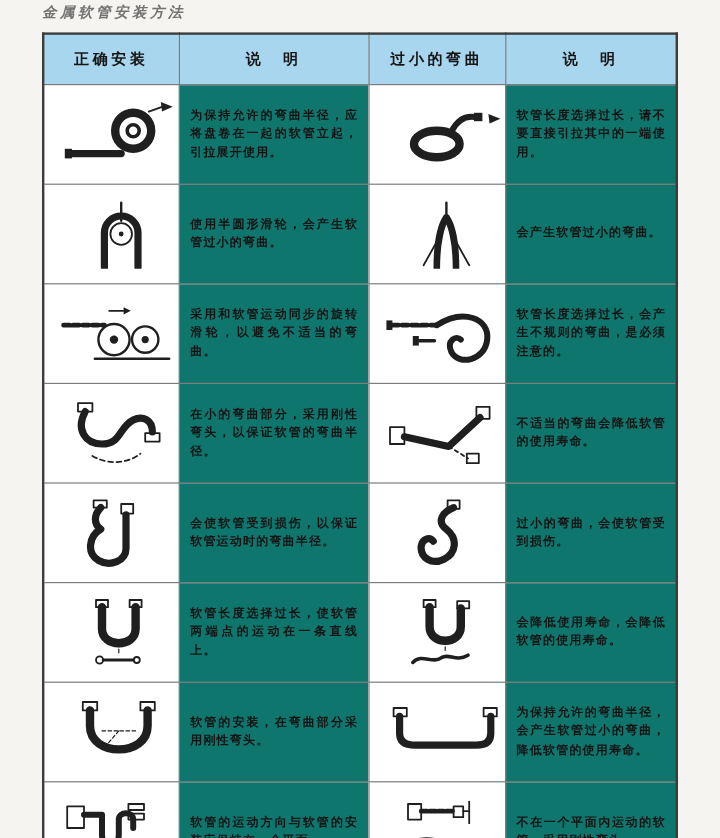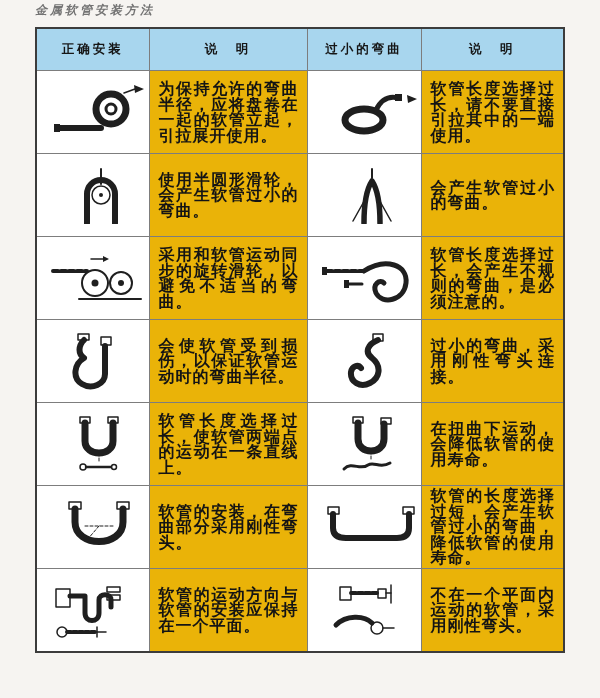--- a/index.html
+++ b/index.html
@@ -31,22 +31,22 @@
   .install-table th {
     height:25px;
     background:#a8d6ee;
     font-size:12.5px; font-weight:bold;
     letter-spacing:3px; color:#161616;
     white-space:pre;
   }
   .install-table td { height:68px; vertical-align:middle; }
   td.img-cell { background:#ffffff; text-align:center; }
   td.desc-cell {
-    background:#eab308;
-    font-size:16px; font-weight:bold;
+    background:#0f766e;
+    font-size:10px; font-weight:bold;
     line-height:15.5px; letter-spacing:1px;
     text-align:justify;
     padding:2px 8px 2px 9px;
     color:#141414;
   }
   svg.illus { display:block; margin:0 auto; }
   svg.illus path, svg.illus rect, svg.illus circle, svg.illus ellipse {
     fill:none; stroke:#1f1f1f; stroke-linecap:round; stroke-linejoin:round;
   }
   svg.illus .f { fill:#1f1f1f; stroke:none; }
@@ -136,37 +136,58 @@
           <rect class="f" x="2" y="18" width="5" height="8"></rect>
           <path d="M7 22 H44" stroke-width="4" stroke-dasharray="5 3"></path>
           <path d="M44 22 C66 8 88 16 86 34 C84 52 62 56 56 44 C52 35 60 30 64 34" stroke-width="5"></path>
           <rect class="f" x="24" y="31" width="5" height="8"></rect>
           <path d="M29 35 H42" stroke-width="3"></path>
         </svg>
       </td>
       <td class="desc-cell">软管长度选择过长，会产生不规则的弯曲，是必须注意的。</td>
     </tr>
 
+    <tr>
+      <td class="img-cell">
+        <svg class="illus" width="105" height="58" viewBox="0 0 105 58">
+          <rect x="16" y="4" width="12" height="7" stroke-width="1.5"></rect>
+          <path d="M22 11 C14 26 22 38 36 38 C52 38 50 24 62 18 C70 14 78 18 78 28" stroke-width="6"></path>
+          <rect x="72" y="29" width="12" height="7" stroke-width="1.5"></rect>
+          <path d="M28 48 C42 56 58 54 68 46" stroke-width="1.5" stroke-dasharray="4 3"></path>
+        </svg>
+      </td>
+      <td class="desc-cell">在小的弯曲部分，采用刚性弯头，以保证软管的弯曲半径。</td>
+      <td class="img-cell">
+        <svg class="illus" width="105" height="58" viewBox="0 0 105 58">
+          <rect x="5" y="24" width="12" height="14" stroke-width="1.5"></rect>
+          <path d="M17 32 L54 40 L80 16" stroke-width="6"></path>
+          <rect x="77" y="7" width="11" height="10" stroke-width="1.5"></rect>
+          <path d="M54 40 L70 50" stroke-width="1.5" stroke-dasharray="3 3"></path>
+          <rect x="69" y="46" width="10" height="8" stroke-width="1.5"></rect>
+        </svg>
+      </td>
+      <td class="desc-cell">不适当的弯曲会降低软管的使用寿命。</td>
+    </tr>
 
     <tr>
       <td class="img-cell">
         <svg class="illus" width="105" height="58" viewBox="0 0 105 58">
           <rect x="29" y="2" width="11" height="6" stroke-width="1.5"></rect>
           <rect x="52" y="5" width="10" height="8" stroke-width="1.5"></rect>
           <path d="M35 8 C29 14 29 22 35 26 C25 32 23 46 33 52 C43 58 56 52 56 42 V14" stroke-width="6"></path>
         </svg>
       </td>
       <td class="desc-cell">会使软管受到损伤，以保证软管运动时的弯曲半径。</td>
       <td class="img-cell">
         <svg class="illus" width="105" height="58" viewBox="0 0 105 58">
           <rect x="53" y="2" width="10" height="7" stroke-width="1.5"></rect>
           <path d="M58 8 C48 12 44 20 52 26 C62 34 60 46 50 51 C40 56 30 50 31 40 C32 34 38 32 41 36" stroke-width="6"></path>
         </svg>
       </td>
-      <td class="desc-cell">过小的弯曲，采用刚性弯头连接。</td>
+      <td class="desc-cell">过小的弯曲，会使软管受到损伤。</td>
     </tr>
 
     <tr>
       <td class="img-cell">
         <svg class="illus" width="105" height="58" viewBox="0 0 105 58">
           <rect x="31" y="2" width="10" height="6" stroke-width="1.5"></rect>
           <rect x="59" y="2" width="10" height="6" stroke-width="1.5"></rect>
           <path d="M36 8 V26 C36 42 64 42 64 26 V8" stroke-width="7"></path>
           <path d="M50 38 V47" stroke-width="1" stroke-dasharray="3 2"></path>
           <circle cx="34" cy="52" r="3" stroke-width="1.5"></circle>
@@ -177,21 +198,21 @@
       <td class="desc-cell">软管长度选择过长，使软管两端点的运动在一条直线上。</td>
       <td class="img-cell">
         <svg class="illus" width="105" height="58" viewBox="0 0 105 58">
           <rect x="33" y="2" width="10" height="6" stroke-width="1.5"></rect>
           <rect x="61" y="3" width="10" height="6" stroke-width="1.5"></rect>
           <path d="M38 8 V24 C38 40 64 40 64 24 V9" stroke-width="7"></path>
           <path d="M51 36 V44" stroke-width="1" stroke-dasharray="3 2"></path>
           <path d="M24 54 C32 46 40 56 48 50 C54 46 60 54 70 48" stroke-width="3"></path>
         </svg>
       </td>
-      <td class="desc-cell">在扭曲下运动，会降低软管的使用寿命。</td>
+      <td class="desc-cell">会降低使用寿命，会降低软管的使用寿命。</td>
     </tr>
 
 
     <tr>
       <td class="img-cell">
         <svg class="illus" width="105" height="58" viewBox="0 0 105 58">
           <rect x="20" y="4" width="12" height="7" stroke-width="1.5"></rect>
           <rect x="68" y="4" width="12" height="7" stroke-width="1.5"></rect>
           <path d="M26 11 V24 C26 50 74 50 74 24 V11" stroke-width="7"></path>
           <path d="M50 28 L38 42" stroke-width="1" stroke-dasharray="3 2"></path>
@@ -199,21 +220,21 @@
         </svg>
       </td>
       <td class="desc-cell">软管的安装，在弯曲部分采用刚性弯头。</td>
       <td class="img-cell">
         <svg class="illus" width="105" height="58" viewBox="0 0 105 58">
           <rect x="8" y="9" width="11" height="7" stroke-width="1.5"></rect>
           <rect x="83" y="9" width="11" height="7" stroke-width="1.5"></rect>
           <path d="M13 16 V30 Q13 40 26 40 H77 Q89 40 89 30 V16" stroke-width="6"></path>
         </svg>
       </td>
-      <td class="desc-cell">软管的长度选择过短，会产生软管过小的弯曲，降低软管的使用寿命。</td>
+      <td class="desc-cell">为保持允许的弯曲半径，会产生软管过小的弯曲，降低软管的使用寿命。</td>
     </tr>
 
     <tr>
       <td class="img-cell">
         <svg class="illus" width="105" height="58" viewBox="0 0 105 58">
           <rect x="7" y="8" width="14" height="18" stroke-width="1.5"></rect>
           <path d="M21 15 H36 V32 C36 42 50 42 50 32 V19 C50 12 62 12 62 19 V26" stroke-width="5"></path>
           <rect x="58" y="6" width="13" height="5" stroke-width="1.5"></rect>
           <rect x="58" y="14" width="13" height="5" stroke-width="1.5"></rect>
           <circle cx="13" cy="51" r="5" stroke-width="1.5"></circle>

